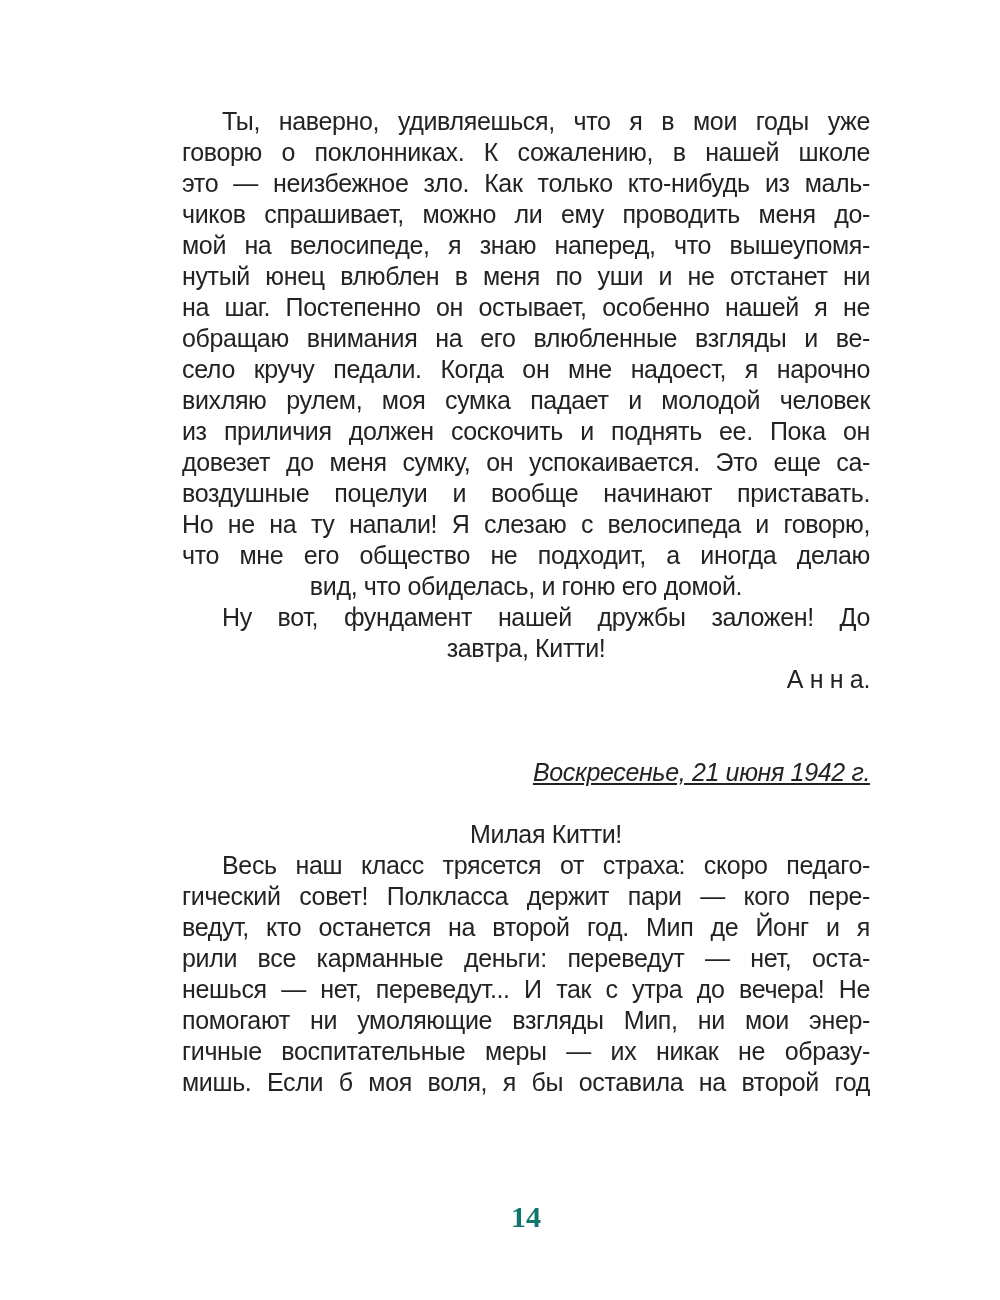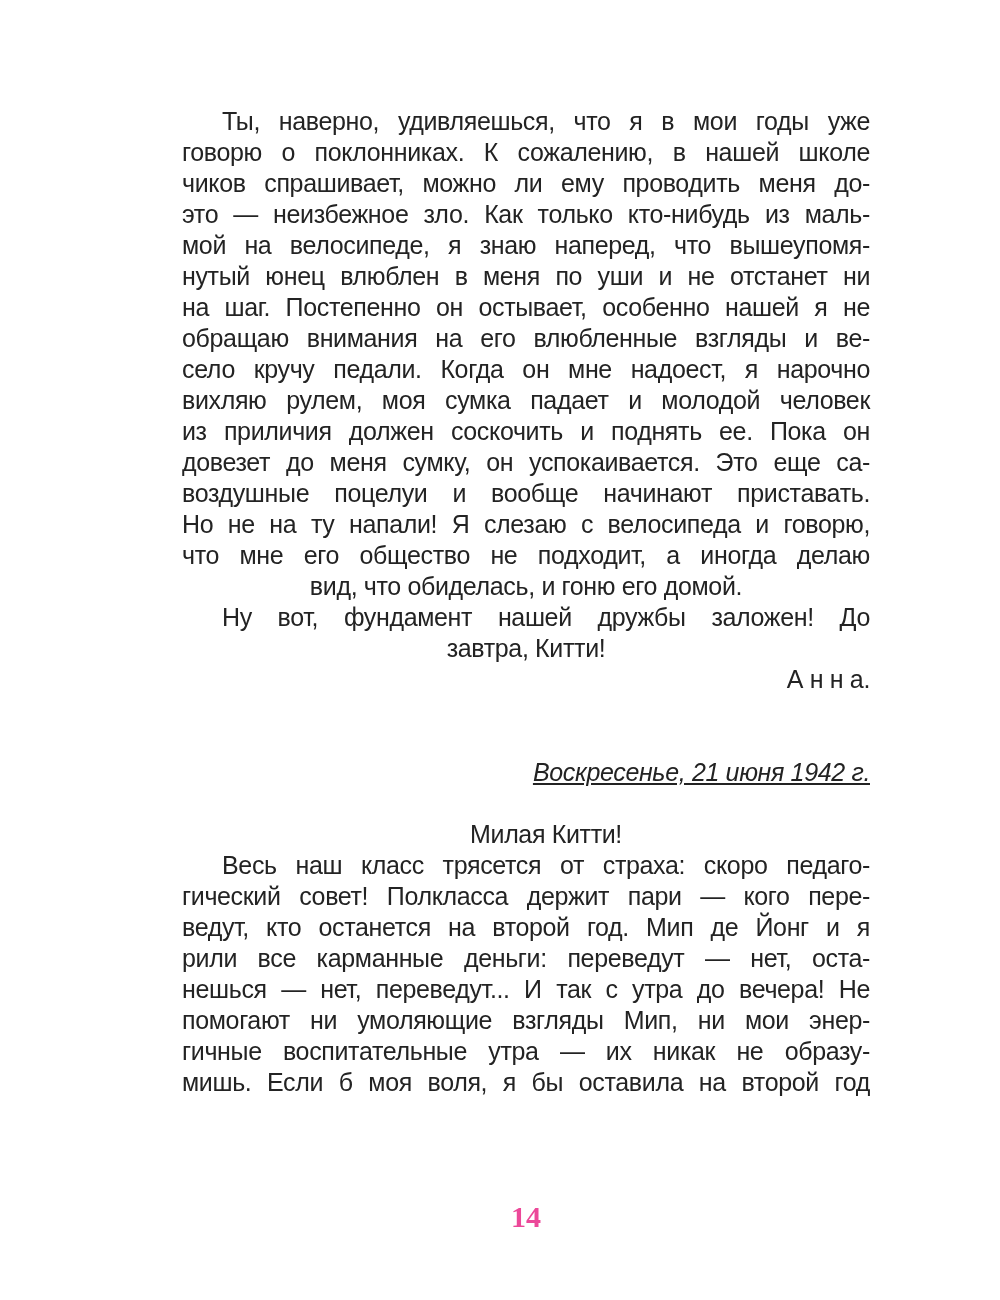--- a/index.html
+++ b/index.html
@@ -52,32 +52,32 @@
   .page-number {
     position: absolute;
     left: 182px;
     top: 1200px;
     width: 688px;
     text-align: center;
     font-family: "Liberation Serif", serif;
     font-weight: bold;
     font-size: 30px;
     line-height: 34px;
-    color: #ec4899;
+    color: #0f766e;
   }
 </style>
 </head>
 <body>
 
 <div class="page">
   <div class="letter-text">
       <div class="line jline indent">Ты, наверно, удивляешься, что я в мои годы уже</div>
       <div class="line jline">говорю о поклонниках. К сожалению, в нашей школе</div>
+      <div class="line jline">это — неизбежное зло. Как только кто-нибудь из маль-</div>
       <div class="line jline">чиков спрашивает, можно ли ему проводить меня до-</div>
-      <div class="line jline">это — неизбежное зло. Как только кто-нибудь из маль-</div>
       <div class="line jline">мой на велосипеде, я знаю наперед, что вышеупомя-</div>
       <div class="line jline">нутый юнец влюблен в меня по уши и не отстанет ни</div>
       <div class="line jline">на шаг. Постепенно он остывает, особенно нашей я не</div>
       <div class="line jline">обращаю внимания на его влюбленные взгляды и ве-</div>
       <div class="line jline">село кручу педали. Когда он мне надоест, я нарочно</div>
       <div class="line jline">вихляю рулем, моя сумка падает и молодой человек</div>
       <div class="line jline">из приличия должен соскочить и поднять ее. Пока он</div>
       <div class="line jline">довезет до меня сумку, он успокаивается. Это еще са-</div>
       <div class="line jline">воздушные поцелуи и вообще начинают приставать.</div>
       <div class="line jline">Но не на ту напали! Я слезаю с велосипеда и говорю,</div>
@@ -89,17 +89,17 @@
       <div class="spacer" style="height: 62px;"></div>
       <div class="line iline">Воскресенье, 21 июня 1942 г.</div>
       <div class="spacer" style="height: 31px;"></div>
       <div class="line pline indent">Милая Китти!</div>
       <div class="line jline indent">Весь наш класс трясется от страха: скоро педаго-</div>
       <div class="line jline">гический совет! Полкласса держит пари — кого пере-</div>
       <div class="line jline">ведут, кто останется на второй год. Мип де Йонг и я</div>
       <div class="line jline">рили все карманные деньги: переведут — нет, оста-</div>
       <div class="line jline">нешься — нет, переведут... И так с утра до вечера! Не</div>
       <div class="line jline">помогают ни умоляющие взгляды Мип, ни мои энер-</div>
-      <div class="line jline">гичные воспитательные утра — их никак не образу-</div>
+      <div class="line jline">гичные воспитательные меры — их никак не образу-</div>
       <div class="line jline">мишь. Если б моя воля, я бы оставила на второй год</div>
     </div>
   <div class="page-number">14</div>
 </div>
 
 </body></html>

